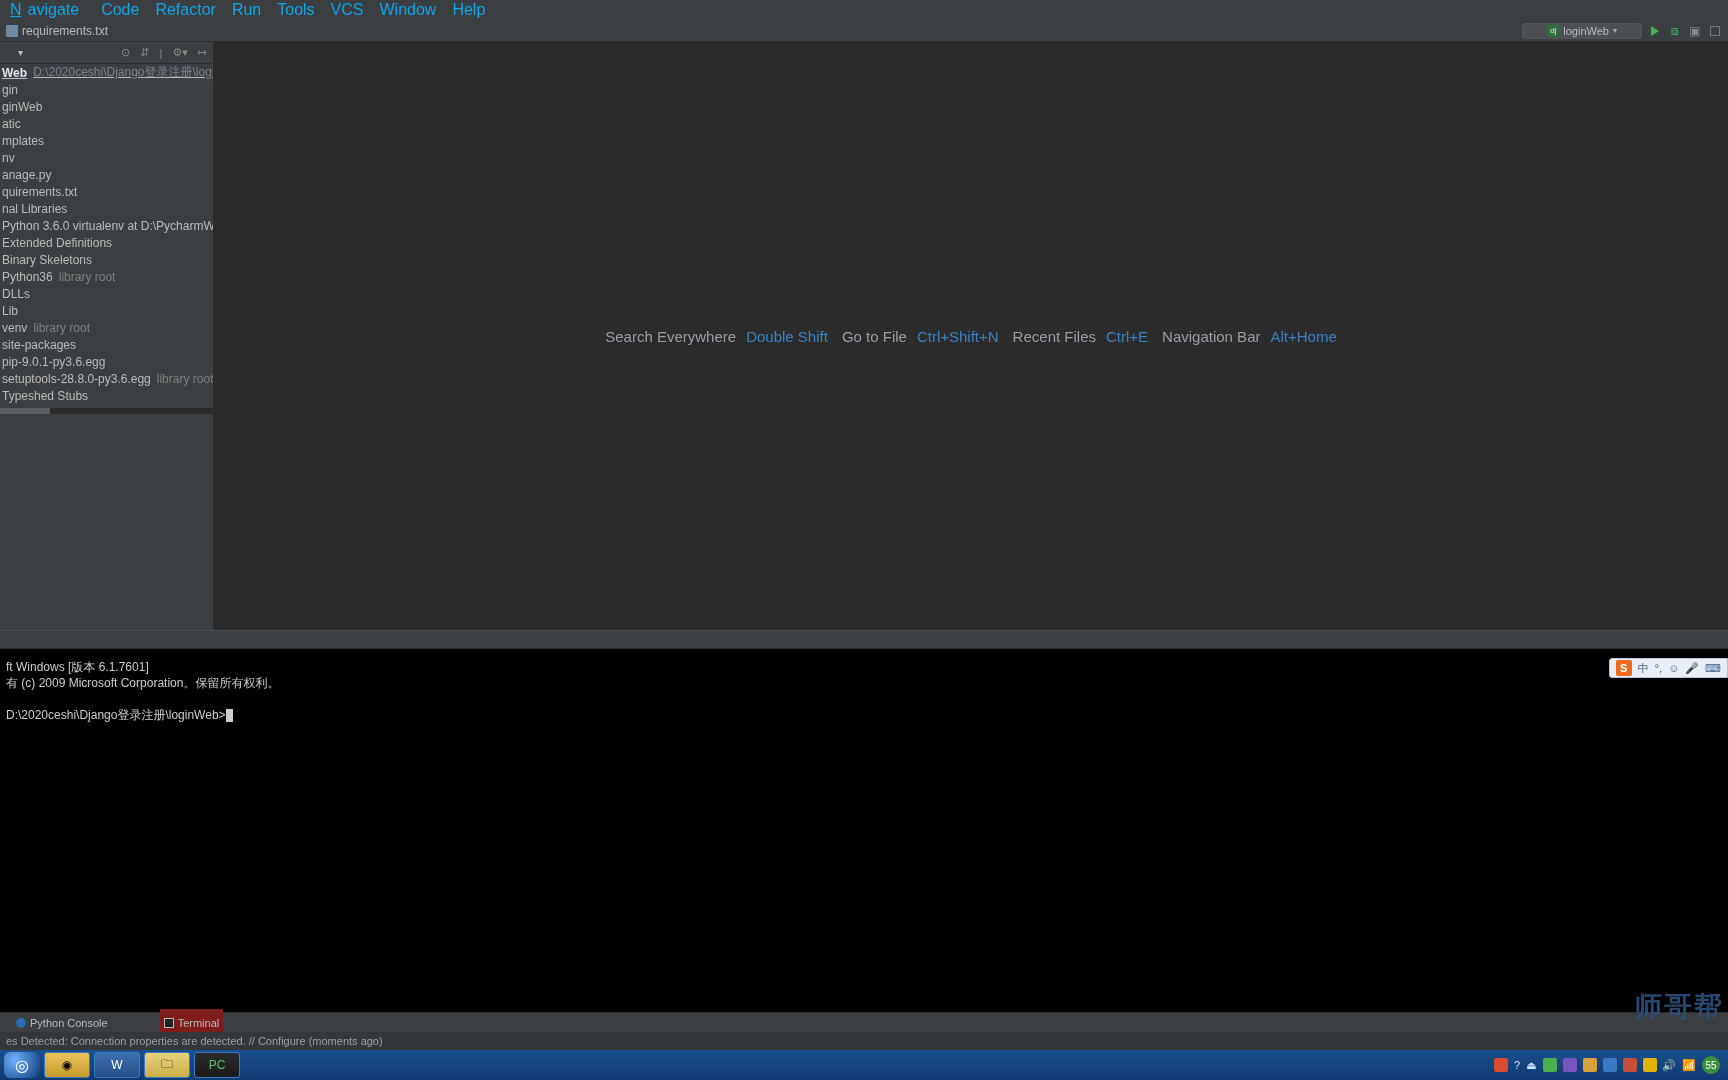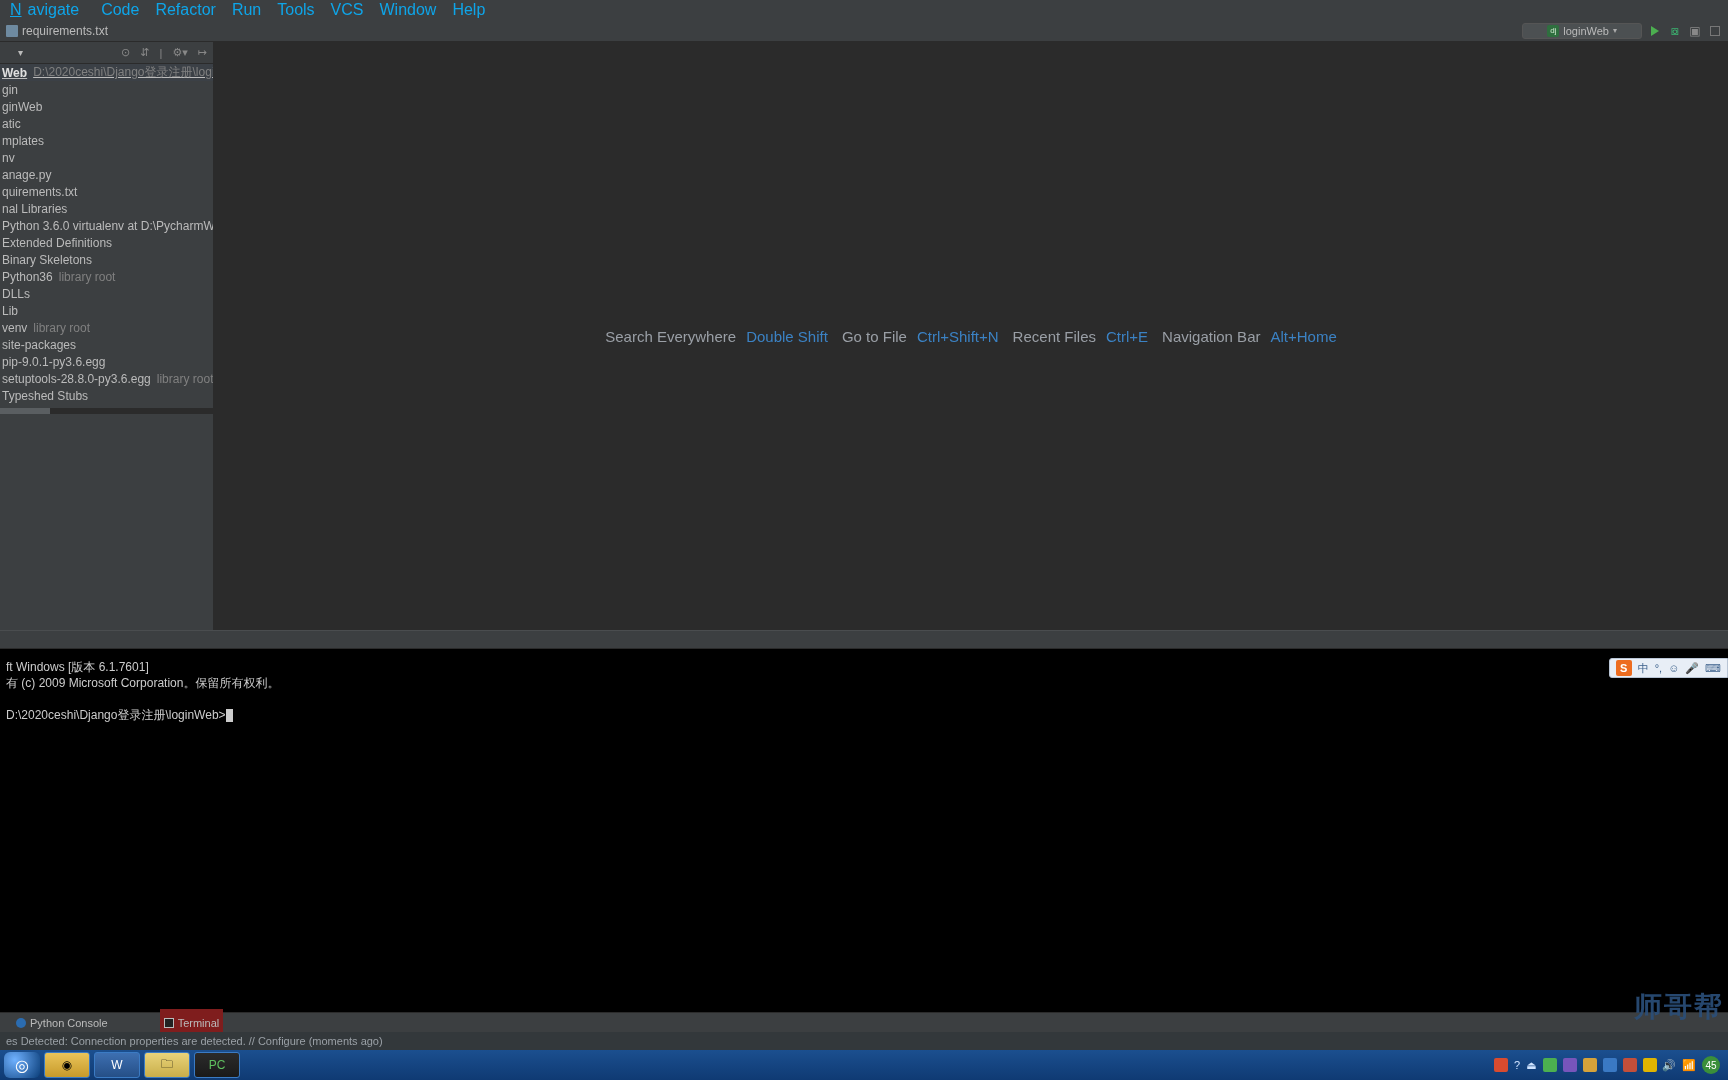--- a/index.html
+++ b/index.html
@@ -253,21 +253,21 @@
         <span style="color:#cfe3ff">?</span>
         <span style="color:#cfe3ff">⏏</span>
         <span class="trayicon" style="background:#4caf50"></span>
         <span class="trayicon" style="background:#7755bb"></span>
         <span class="trayicon" style="background:#d6a23a"></span>
         <span class="trayicon" style="background:#3a79c4"></span>
         <span class="trayicon" style="background:#c44f3a"></span>
         <span class="trayicon" style="background:#e0b400"></span>
         <span style="color:#cfe3ff">🔊</span>
         <span style="color:#cfe3ff">📶</span>
-        <span style="background:#3a8f3a;border-radius:50%;width:18px;height:18px;display:flex;align-items:center;justify-content:center;color:#fff;font-size:10px">45</span>
+        <span style="background:#3a8f3a;border-radius:50%;width:18px;height:18px;display:flex;align-items:center;justify-content:center;color:#fff;font-size:10px">55</span>
       </div>
     </div>
   </div>
 </div>
 
 <div class="ime">
   <span class="s">S</span>
   <span>中</span>
   <span>°,</span>
   <span>☺</span>

